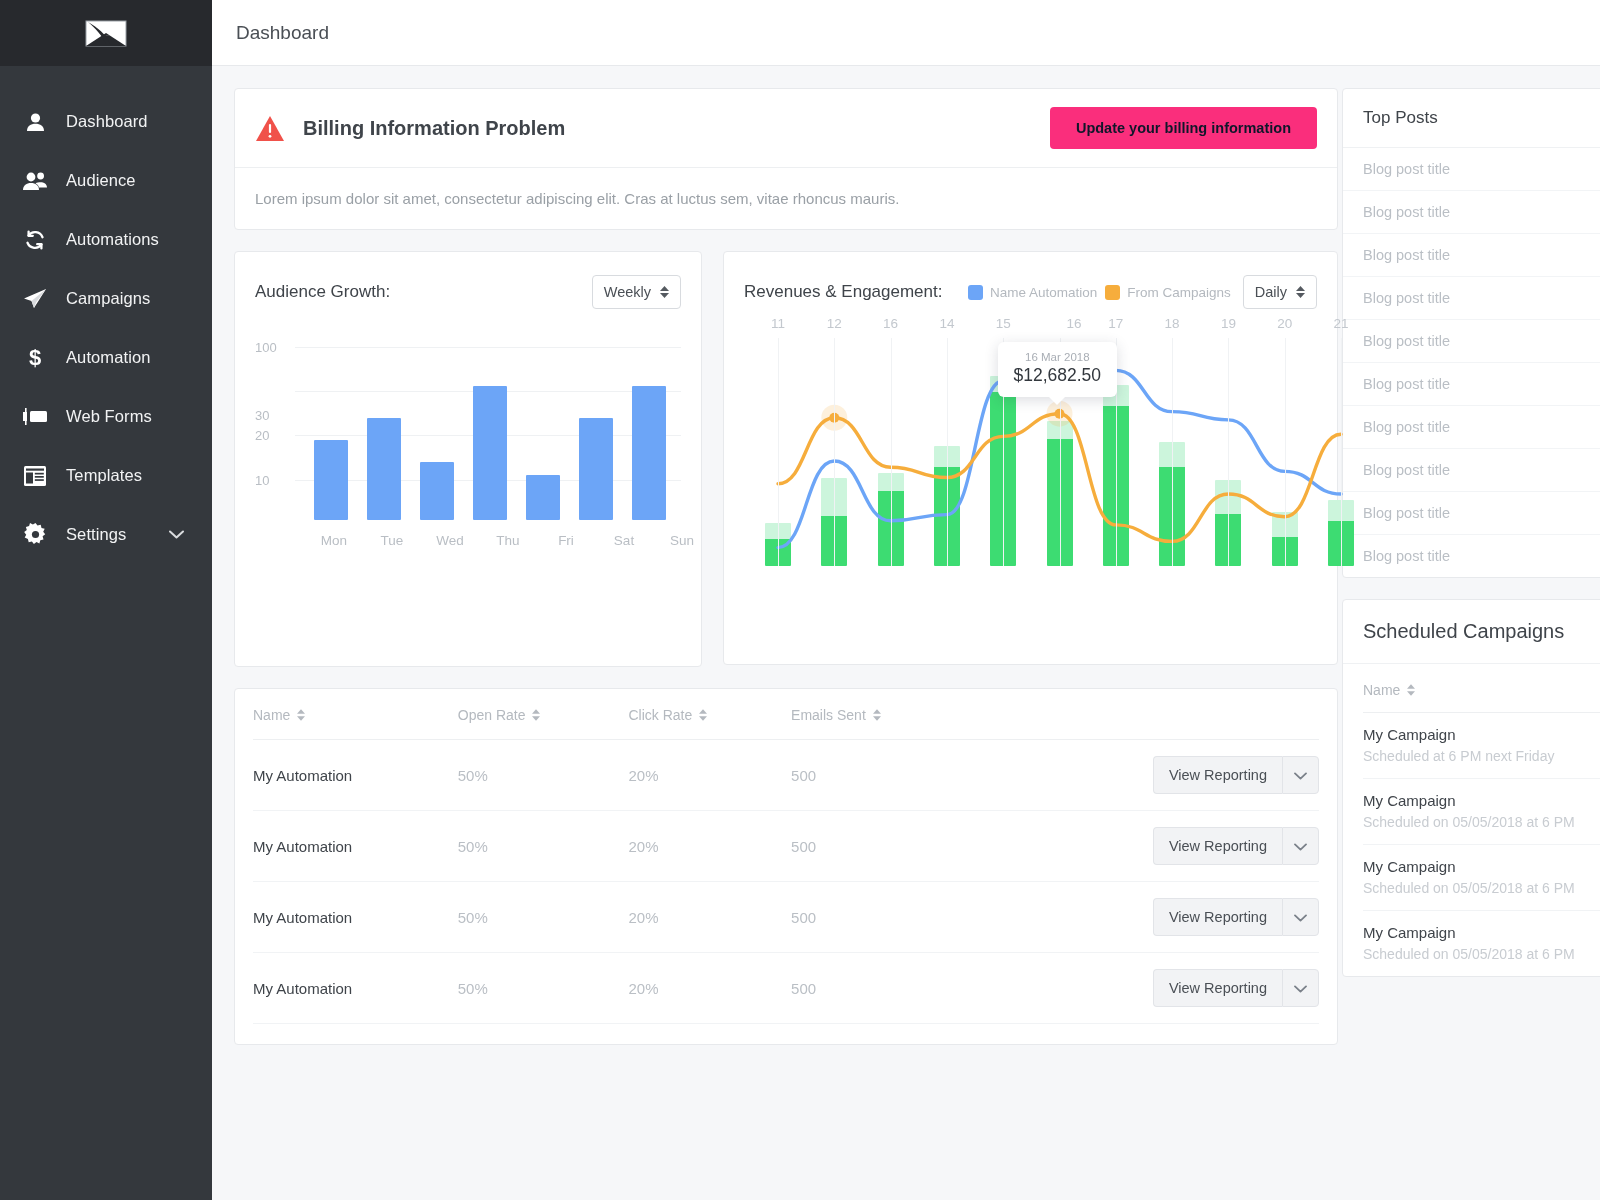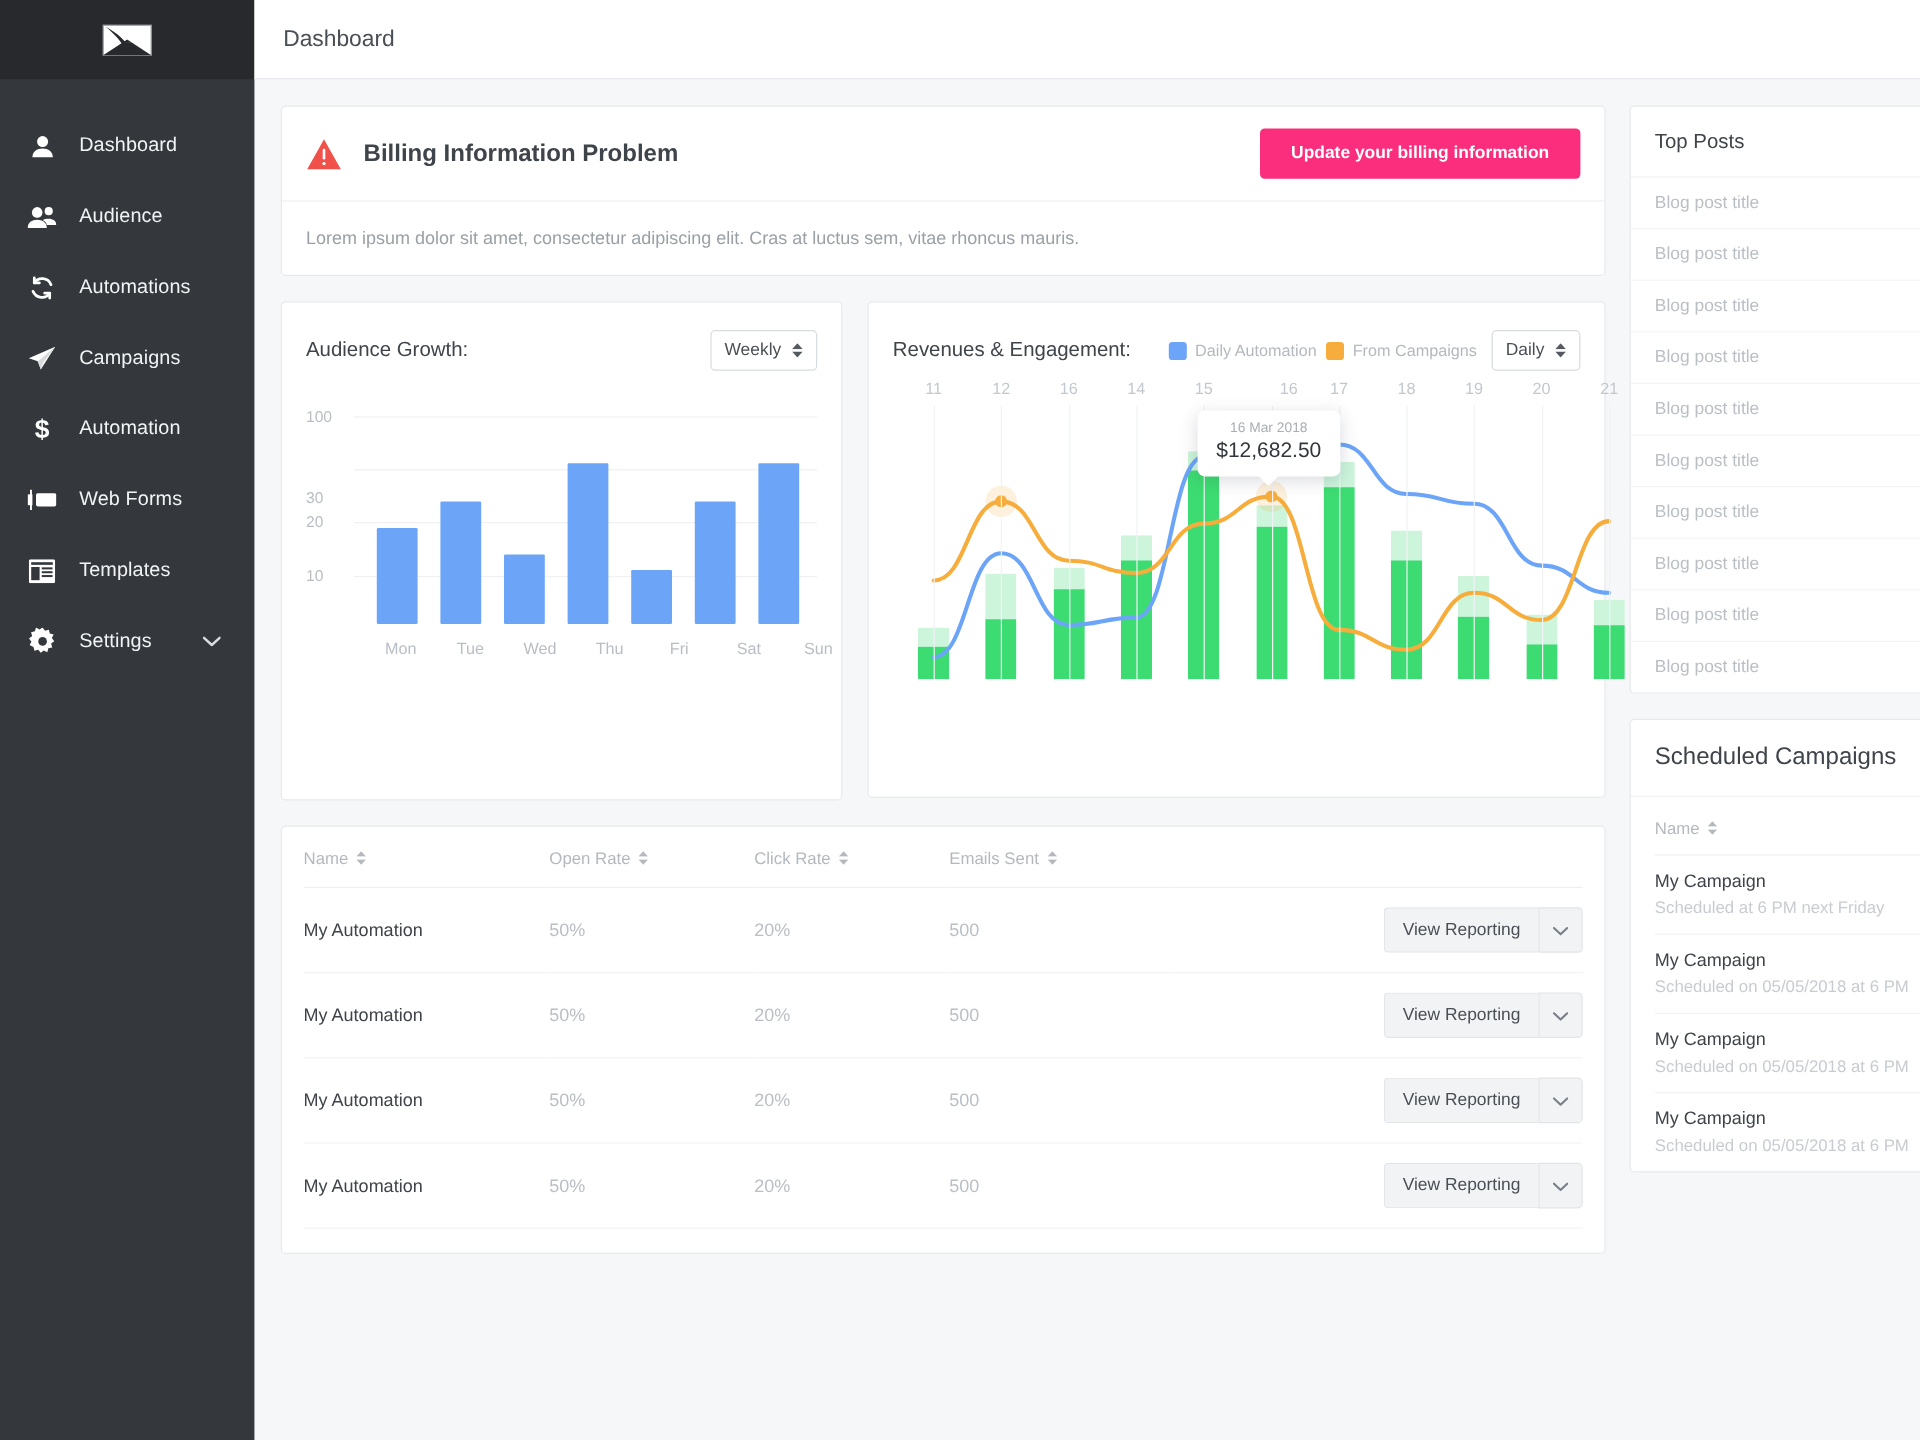--- a/index.html
+++ b/index.html
@@ -45,42 +45,42 @@
   #main { flex: 1; height: 1200px; display: flex; flex-direction: column; min-width: 0; }
   #topbar {
     height: 66px; min-height: 66px; background: #FFFFFF;
     border-bottom: 1px solid #E7E9EC;
     display: flex; align-items: center; padding-left: 24px;
   }
   #page-title { font-size: 19px; color: #4A4F55; }
 
   #content {
     flex: 1; padding: 22px 0 0 22px;
-    display: flex; gap: 20px; align-items: flex-start;
+    display: flex; gap: 4px; align-items: flex-start;
     overflow: hidden;
   }
   #col-left { width: 1104px; min-width: 1104px; display: flex; flex-direction: column; gap: 21px; }
   #col-right { width: 500px; min-width: 500px; display: flex; flex-direction: column; gap: 21px; }
 
   .card {
     background: #FFFFFF;
     border: 1px solid #E7E9EC;
     border-radius: 4px;
   }
 
   
   #alert-head {
     display: flex; align-items: center;
     padding: 18px 20px; border-bottom: 1px solid #EDEFF1;
   }
   #alert-icon { margin-right: 18px; display: flex; }
   #alert-title { font-size: 20px; color: #3F444A; }
   #alert-btn {
     margin-left: auto;
-    background: #FA2E7C; color: #ffffff;
+    background: #FA2E7C; color: #0f172a;
     border: none; border-radius: 4px;
     font-family: inherit; font-size: 14.5px; font-weight: bold;
     padding: 13px 26px; cursor: pointer;
   }
   #alert-body { padding: 22px 20px; font-size: 15px; color: #9AA0A6; }
 
   
   #charts-row { display: flex; gap: 21px; }
   #audience-card { width: 468px; min-width: 468px; height: 416px; padding: 22px 20px 0 20px; }
   #revenue-card { flex: 1; height: 414px; padding: 22px 20px 0 20px; }
@@ -369,21 +369,21 @@
                 <div class="bar-lab" style="left: 427px;">Sun</div>
               </div>
           </section>
 
           <section class="card" id="revenue-card">
             <div class="chart-head">
               <span class="chart-title">Revenues &amp; Engagement:</span>
               <div class="legend-wrap">
                 <span class="legend-item">
                   <span class="legend-swatch" style="background:#6CA5F7"></span>
-                  <span class="legend-text">Daily Automation</span>
+                  <span class="legend-text">Name Automation</span>
                 </span>
                 <span class="legend-item">
                   <span class="legend-swatch" style="background:#F6AD3C"></span>
                   <span class="legend-text">From Campaigns</span>
                 </span>
               </div>
               <div class="select-box" style="margin-left:0">
                 <span>Daily</span>
                 <span class="updown">
                   <svg width="9" height="5" viewBox="0 0 9 5">

